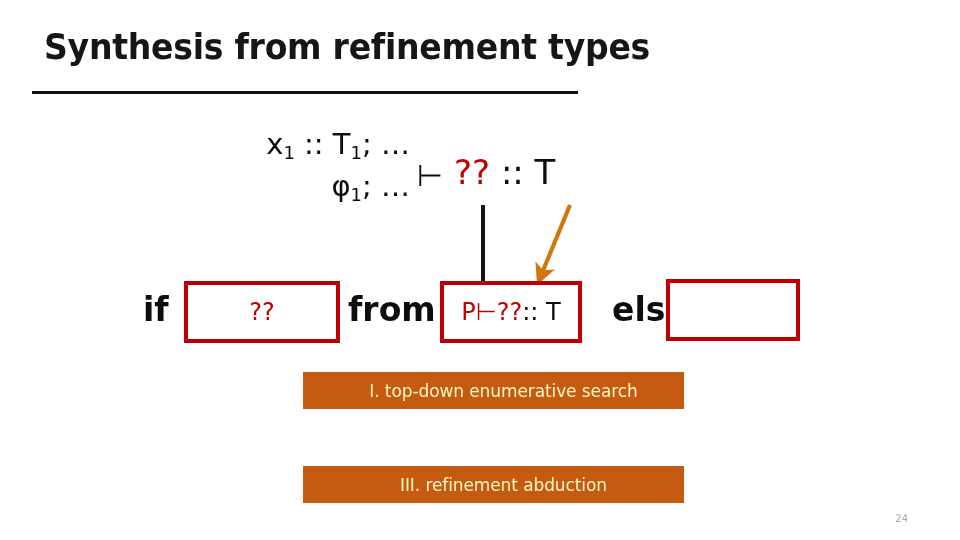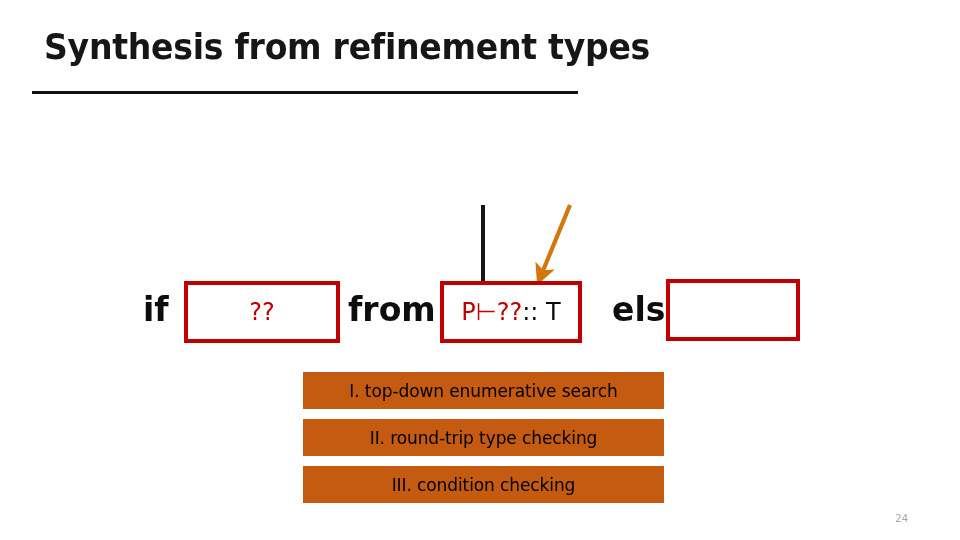--- a/index.html
+++ b/index.html
@@ -141,27 +141,28 @@
   #box-then   { left: 440px; top: 2px;  width: 142px; height: 62px; }
   #box-else   { left: 666px; top: 0px;  width: 134px; height: 62px; }
 
   
   .bar {
     position: absolute;
     left: 303px;
     width: 361px;
     height: 37px;
     background: #C55A11;
-    color: #000000;
+    color: #fef9c3;
     font-size: 17px;
     display: flex;
     align-items: center;
     justify-content: center;
     font-family: "DejaVu Sans", sans-serif;
     letter-spacing: -0.1px;
+    padding-left: 20px;
   }
   #bar-1 { top: 372px; }
   #bar-2 { top: 419px; }
   #bar-3 { top: 466px; }
 
   
   #page-number {
     position: absolute;
     right: 52px;
     bottom: 16px;
@@ -171,20 +172,28 @@
   }
 </style>
 </head>
 <body>
 
 <div id="slide">
 
   <div id="title">Synthesis from refinement types</div>
   <div id="title-rule"></div>
 
+  <div id="judgment">
+    <div id="env-block">
+      <div class="env-line"><span>x</span><span class="sub">1</span><span> :: T</span><span class="sub">1</span><span>; …</span></div>
+      <div class="env-line"><span>φ</span><span class="sub">1</span><span>; …</span></div>
+    </div>
+    <div id="turnstile">⊢</div>
+    <div id="goal"><span class="hole">??</span><span> :: T</span></div>
+  </div>
 
   <div id="connector-line"></div>
 
   <svg id="arrow-svg" viewBox="0 0 110 110">
     <defs>
       <marker id="arrowhead" markerWidth="5" markerHeight="5" refX="3.2" refY="2.5" orient="auto" markerUnits="strokeWidth">
         <path d="M0,0 L5,2.5 L0,5 L1.2,2.5 z" fill="#D2760E"></path>
       </marker>
     </defs>
     <line x1="70" y1="15" x2="40" y2="88" stroke="#D2760E" stroke-width="4.2" marker-end="url(#arrowhead)"></line>
@@ -207,22 +216,19 @@
     <div class="kw" id="kw-else">else</div>
 
     <div class="hole-box" id="box-else">
         <span></span>
       </div>
   </div>
 
   <div class="bar" id="bar-1">
       <span>I. top-down enumerative search</span>
     </div>
-  <div class="bar" id="bar-2">
-      <span>II. round-trip type checking</span>
+  <div class="bar" id="bar-3">
+      <span>III. refinement abduction</span>
     </div>
-  <div class="bar" id="bar-3">
-      <span>III. condition checking</span>
-    </div>
 
   <div id="page-number">24</div>
 
 </div>
 
 </body></html>

